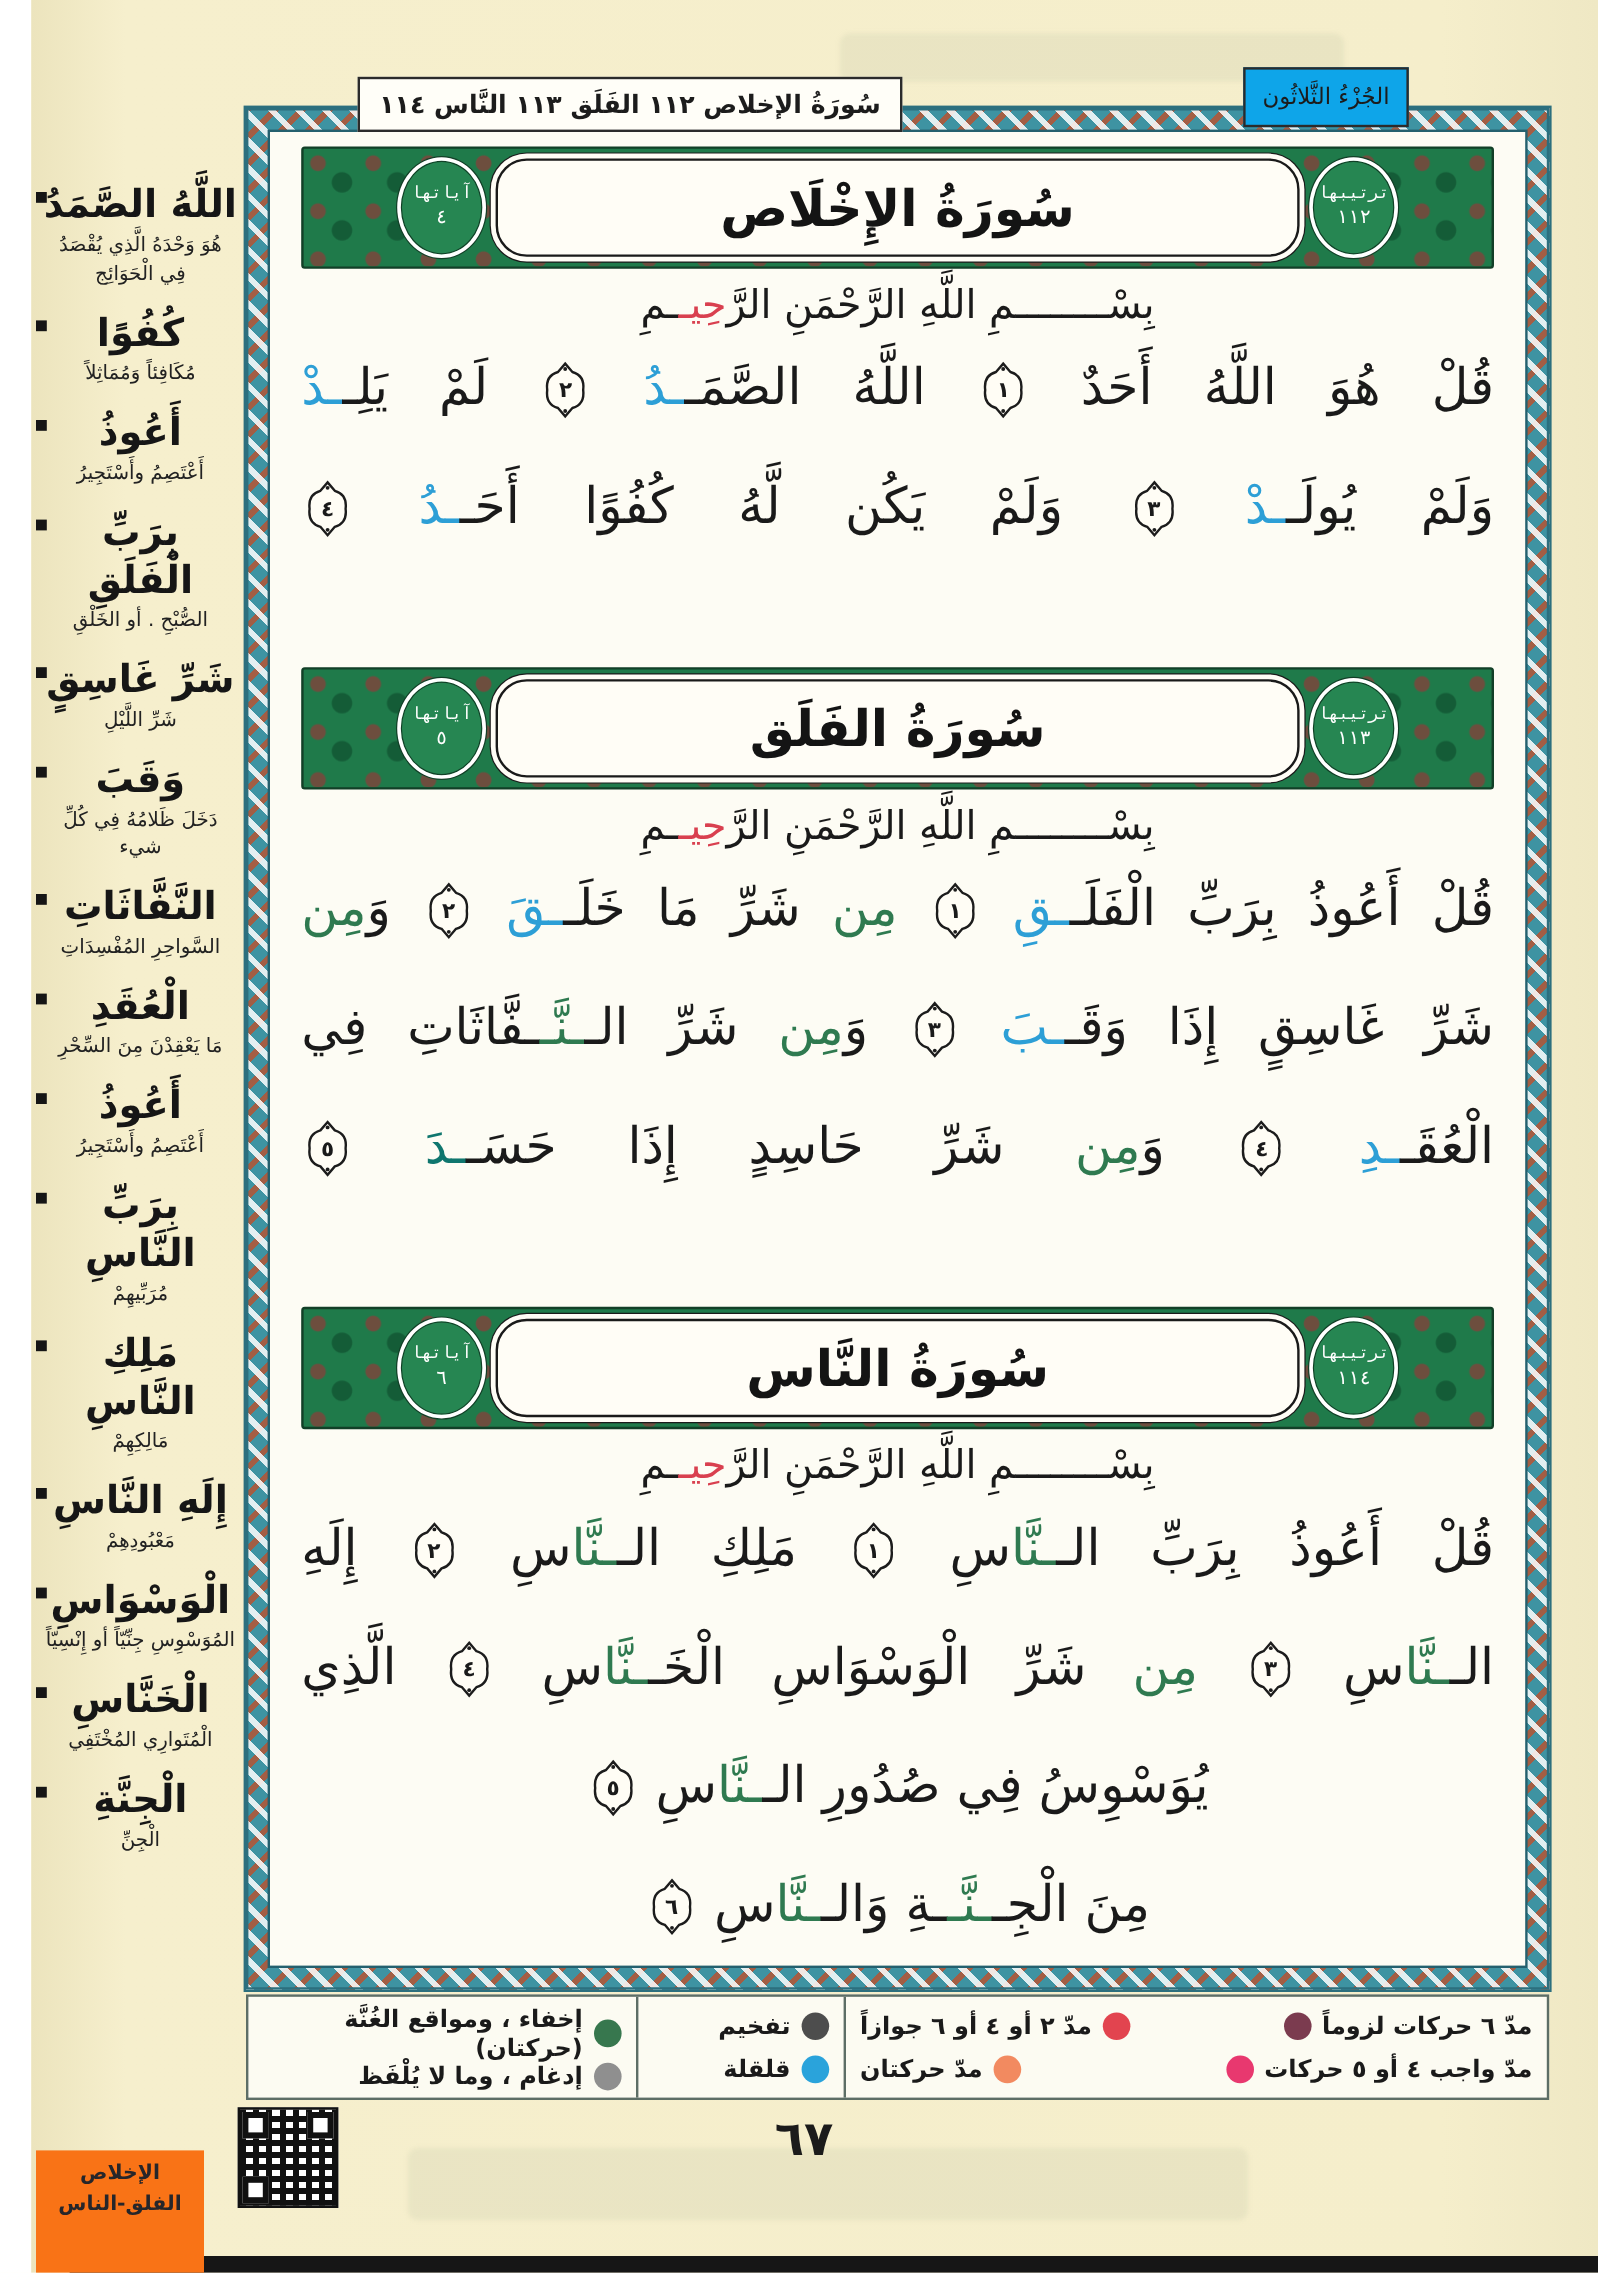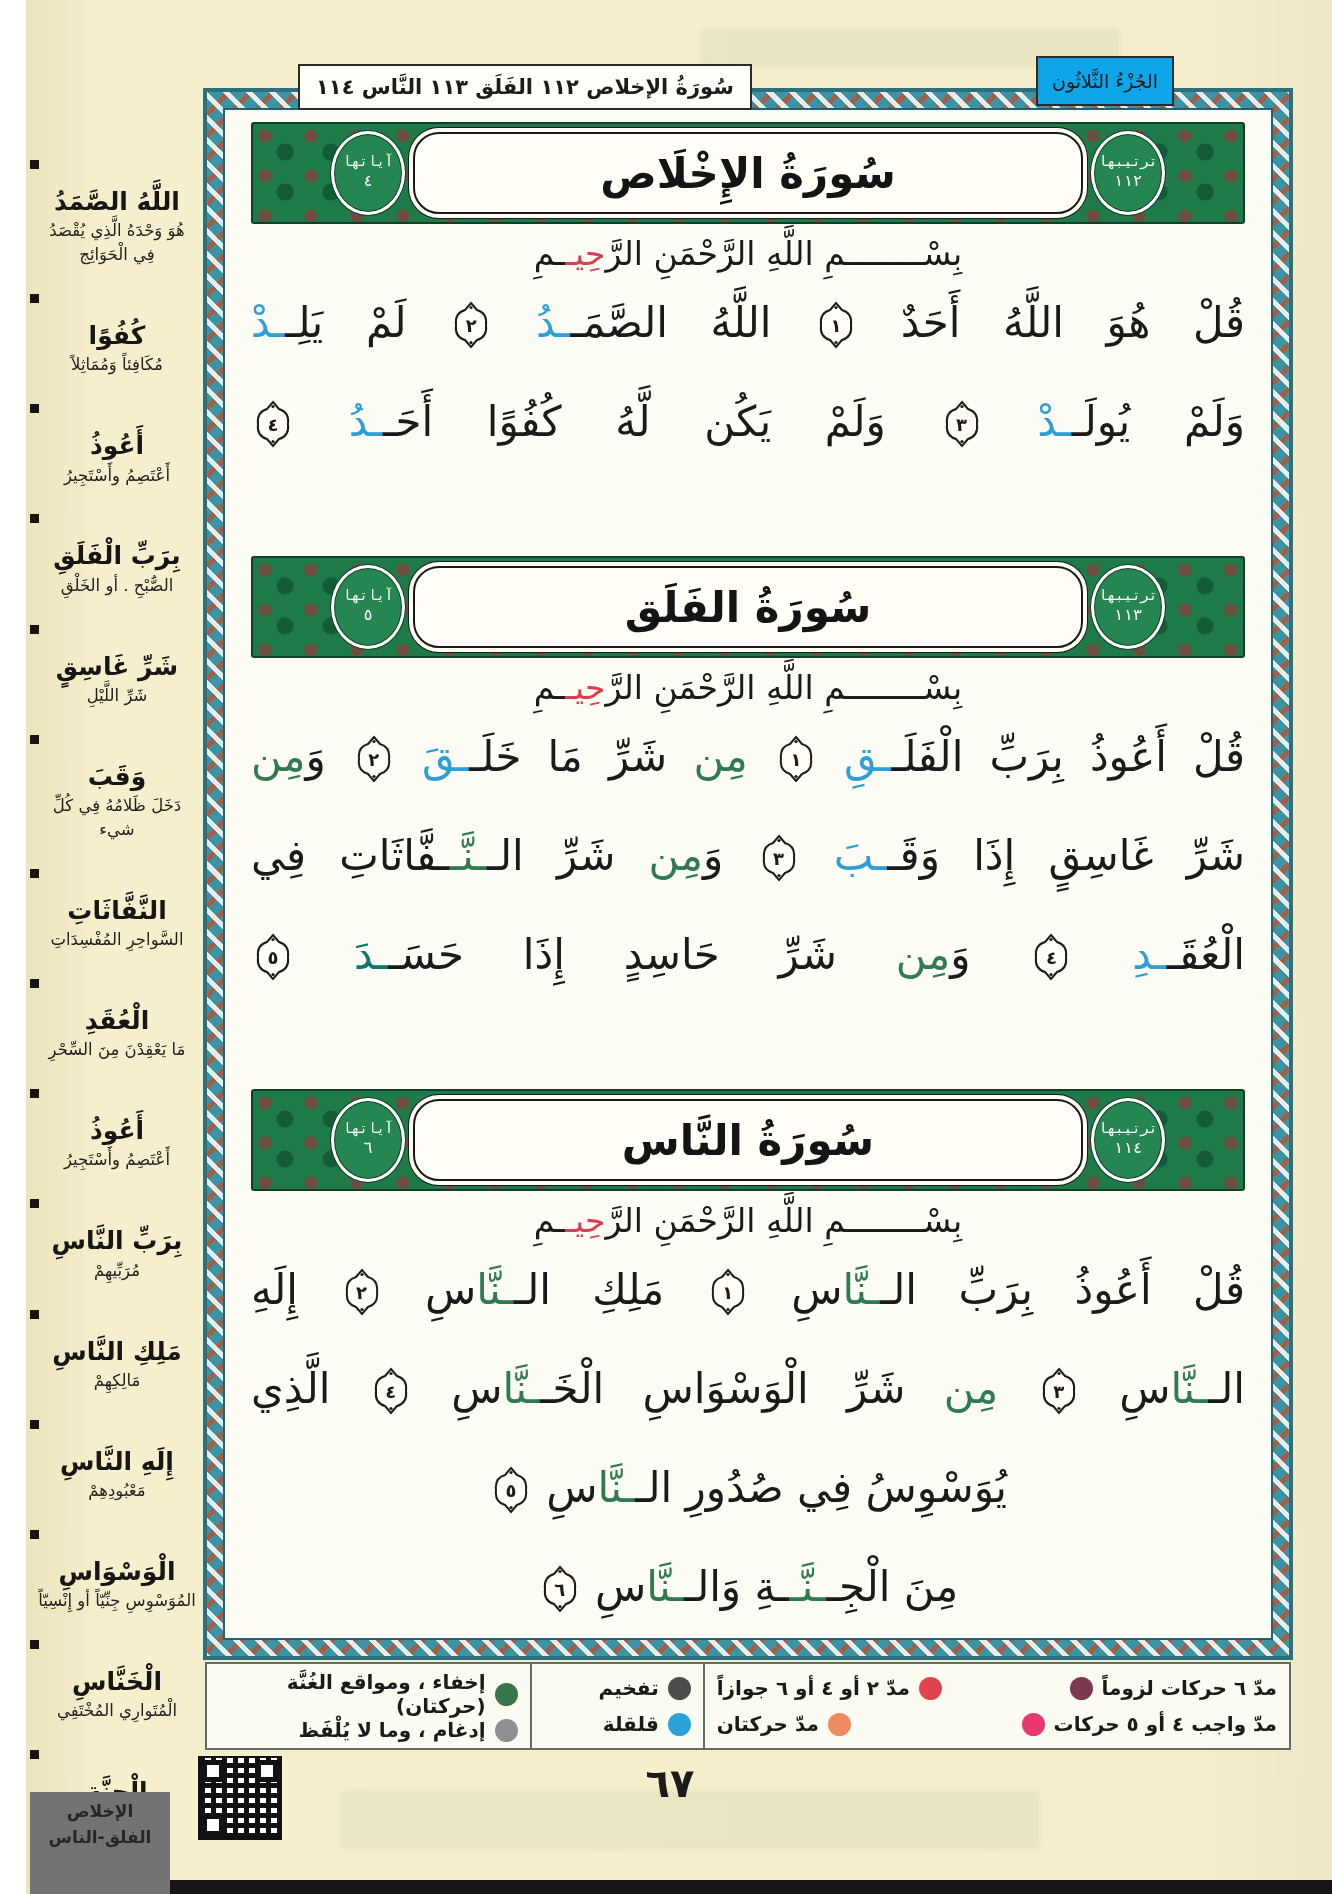--- a/index.html
+++ b/index.html
@@ -56,21 +56,21 @@
   .ayah-marker{display:inline-block;width:36px;height:48px;position:relative;vertical-align:-12px;margin:0 4px;}
   .ayah-marker svg{position:absolute;inset:0;}
   .ayah-marker .num{position:absolute;inset:0;display:flex;align-items:center;justify-content:center;
     font-size:18px;font-weight:bold;color:#1a1a1a;}
 
   
   .margin-col{position:absolute;left:32px;top:150px;width:166px;display:flex;flex-direction:column;gap:17px;
     direction:rtl;text-align:center;}
   .m-note{position:relative;padding-left:4px;}
   .m-bullet{position:absolute;left:-2px;top:10px;width:9px;height:9px;background:#151515;}
-  .m-word{font-size:25px;font-weight:bold;color:#161616;line-height:1.25;margin-top:36px;}
+  .m-word{font-size:32px;font-weight:bold;color:#161616;line-height:1.25;}
   .m-def{font-size:16.5px;color:#222;line-height:1.45;margin-top:2px;}
 
   
   .legend{position:absolute;left:205px;top:1662px;width:1086px;height:88px;box-sizing:border-box;
     background:#fcfbf2;border:2px solid #5d6e66;display:flex;direction:rtl;z-index:4;}
   .legend-cell{box-sizing:border-box;padding:6px 12px;display:flex;flex-direction:column;justify-content:space-around;}
   .legend-cell + .legend-cell{border-left:none;border-right:2px solid #5d6e66;}
   .legend-cell.c0{width:54%;}
   .legend-cell.c1{width:30%;}
   .legend-cell.c2{width:16%;}
@@ -79,21 +79,21 @@
   .legend-dot{width:23px;height:23px;border-radius:50%;flex:0 0 auto;}
 
   
   .page-num{position:absolute;left:570px;top:1760px;width:200px;text-align:center;font-size:40px;font-weight:bold;color:#1b1b1b;}
   .qr{position:absolute;left:198px;top:1756px;width:84px;height:84px;background:#fff;border:2px solid #111;box-sizing:border-box;
     background-image:
       repeating-linear-gradient(0deg,#111 0 5px,rgba(0,0,0,0) 5px 10px),
       repeating-linear-gradient(90deg,#111 0 5px,#fff 5px 11px);}
   .qr-finder{position:absolute;width:22px;height:22px;background:#fff;border:5px solid #111;box-sizing:border-box;}
   .qr-finder.tl{left:2px;top:2px}.qr-finder.tr{right:2px;top:2px}.qr-finder.bl{left:2px;bottom:2px}
-  .side-tab{position:absolute;left:30px;top:1792px;width:140px;height:102px;background:#737373;
+  .side-tab{position:absolute;left:30px;top:1792px;width:140px;height:102px;background:#f97316;
     box-sizing:border-box;padding-top:7px;text-align:center;font-size:17px;font-weight:bold;color:#26262a;
     direction:rtl;line-height:1.5;z-index:3;}
 </style>
 </head>
 <body>
 
 <div class="page-bg"></div>
 
 <div class="ghost" style="left:950px;top:1150px;width:270px;height:190px;"></div>
 <div class="ghost" style="left:880px;top:1430px;width:320px;height:110px;"></div>

